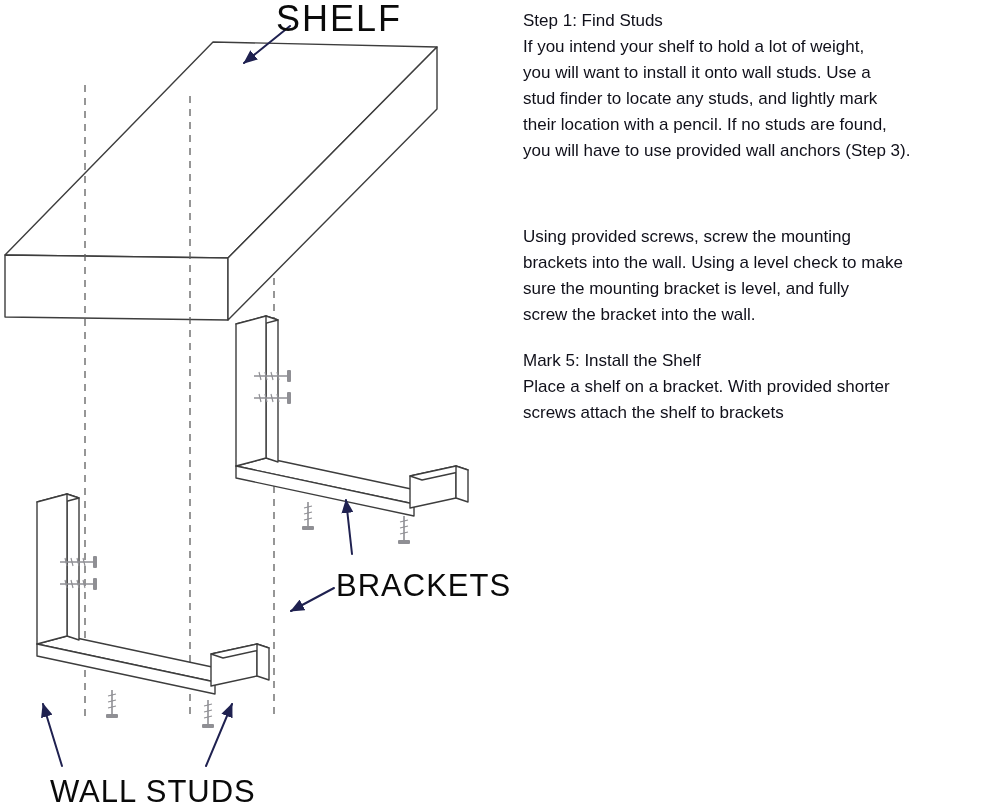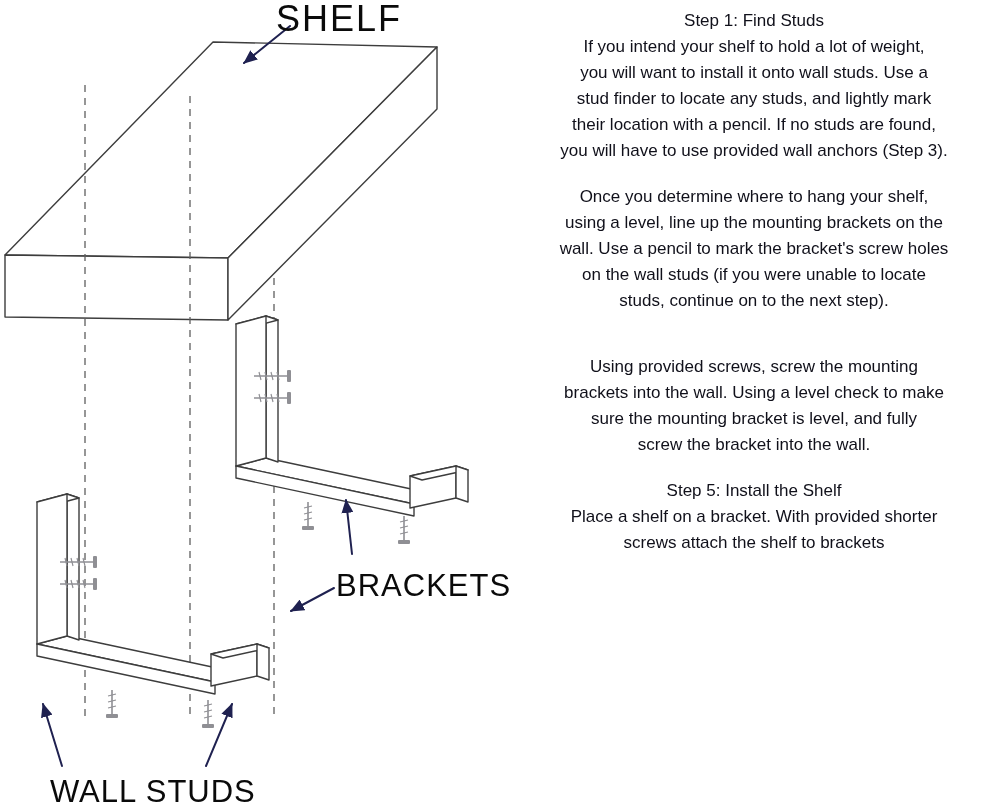--- a/index.html
+++ b/index.html
@@ -3,21 +3,20 @@
 <meta charset="utf-8">
 <style>
   html, body { margin: 0; padding: 0; background: #ffffff; }
   .page {
     position: relative;
     width: 985px;
     height: 806px;
     background: var(--background, #ffffff);
     overflow: hidden;
     font-family: "Liberation Sans", sans-serif;
-    text-align: center;
   }
   .diagram-svg { position: absolute; left: 0; top: 0; }
 
   
   .face {
     fill: #ffffff;
     stroke: var(--outline, #3d3d3d);
     stroke-width: 1.4;
     stroke-linejoin: round;
   }
@@ -152,37 +151,32 @@
     <section class="step">
       <h3 class="step-title">Step 1: Find Studs</h3>
       <p class="step-body">If you intend your shelf to hold a lot of weight,
 you will want to install it onto wall studs. Use a
 stud finder to locate any studs, and lightly mark
 their location with a pencil. If no studs are found,
 you will have to use provided wall anchors (Step 3).</p>
     </section>
 
     <section class="step">
-      <p class="step-body">Once you determine where to hang your shelf,
-using a level, line up the mounting brackets on the
-wall. Use a pencil to mark the bracket's screw holes
-on the wall studs (if you were unable to locate
-studs, continue on to the next step).</p>
     </section>
 
     <section class="step">
     </section>
 
     <section class="step">
       <p class="step-body">Using provided screws, screw the mounting
 brackets into the wall. Using a level check to make
 sure the mounting bracket is level, and fully
 screw the bracket into the wall.</p>
     </section>
 
     <section class="step">
-      <h3 class="step-title">Step 5: Install the Shelf</h3>
+      <h3 class="step-title">Mark 5: Install the Shelf</h3>
       <p class="step-body">Place a shelf on a bracket. With provided shorter
 screws attach the shelf to brackets</p>
     </section>
 
   </div>
 </div>
 
 </body></html>

